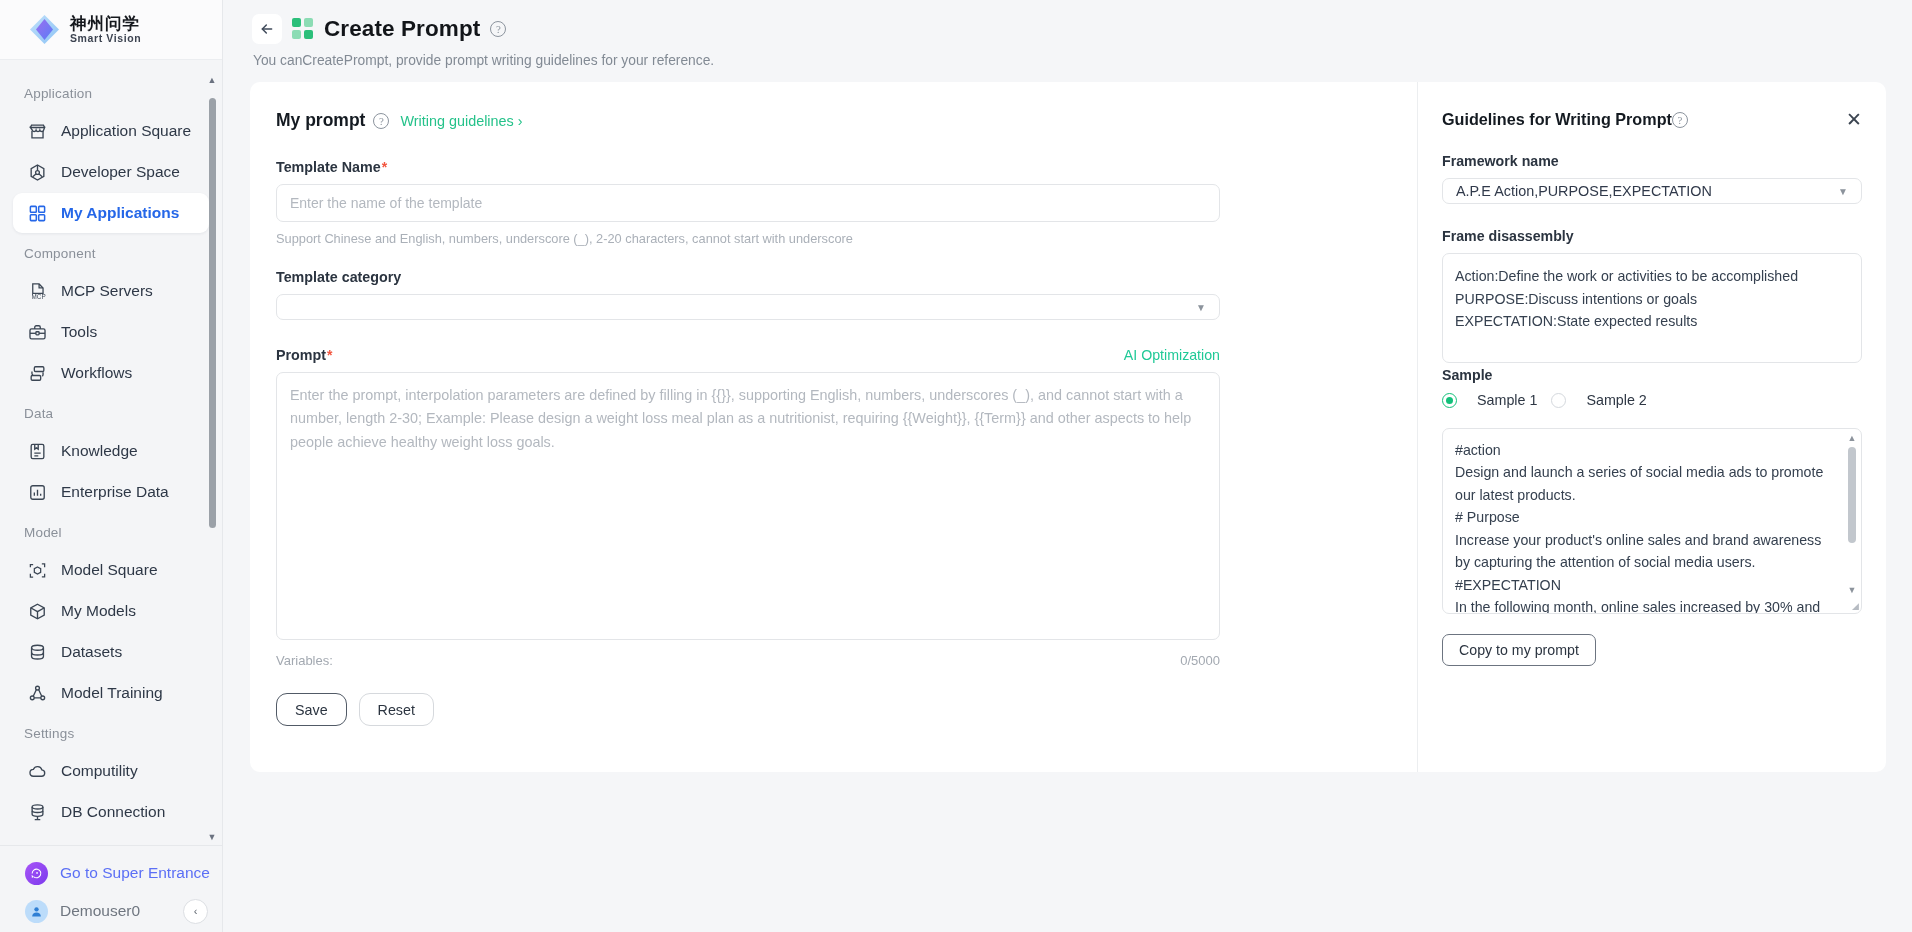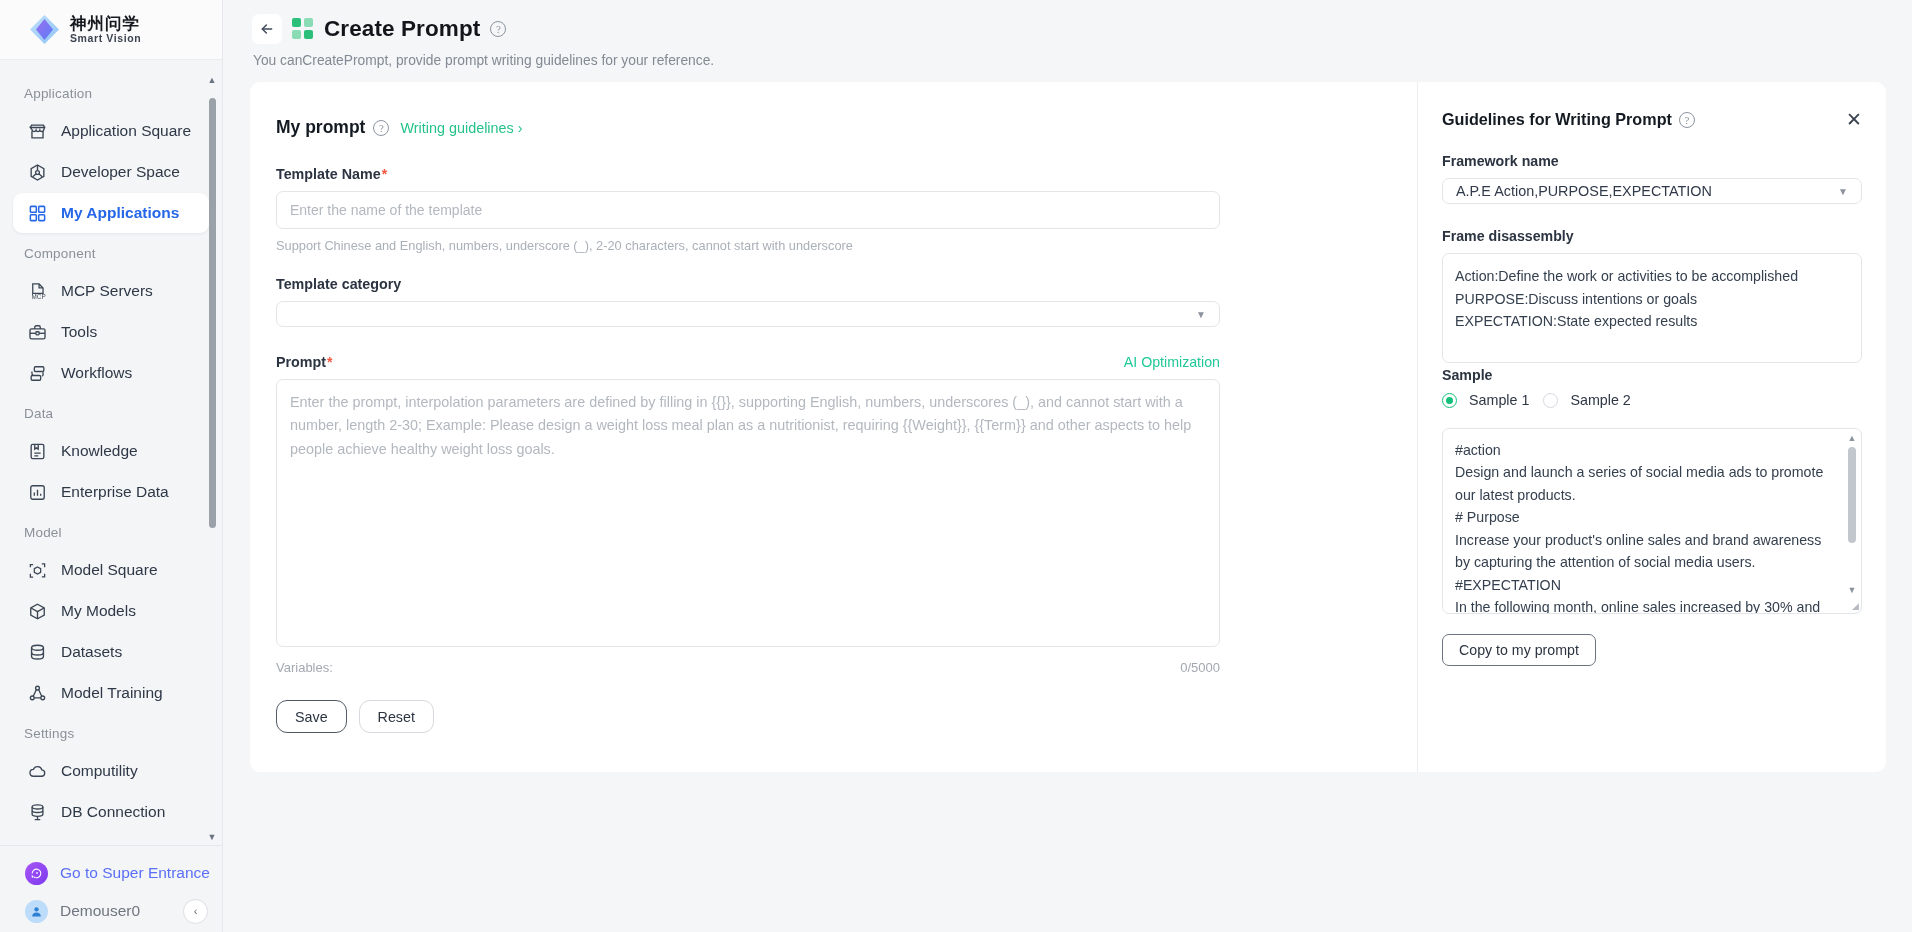--- a/index.html
+++ b/index.html
@@ -129,21 +129,21 @@
     padding: 0 26px 0 27px; overflow: hidden;
   }
 
   
   .card-left {
     flex: 1 1 auto; background: #fff;
     border-radius: 10px 0 0 10px;
     padding: 28px 0 28px 0;
     min-height: 690px;
   }
-  .card-inner { padding: 0 60px 0 26px; max-width: 1030px; margin-top: 7px; }
+  .card-inner { padding: 0 60px 0 26px; max-width: 1030px; }
   .sec-head { display: flex; align-items: center; gap: 8px; margin-bottom: 28px; }
   .sec-title { font-size: 17.5px; font-weight: bold; color: #141a21; }
   .link-green { font-size: 14.4px; color: #25c28a; cursor: pointer; display: flex;
     align-items: center; gap: 4px; margin-left: 3px; }
   .field-label {
     font-size: 14.3px; font-weight: bold; color: #2b3440; margin-bottom: 9px;
     display: flex; align-items: baseline;
   }
   .req { color: #f2563f; margin-left: 1px; font-size: 14px; }
   .inp {
@@ -177,32 +177,32 @@
     display: flex; align-items: center; justify-content: center;
   }
   .btn.strong { border-color: #515a66; }
 
   
   .card-right {
     flex: 0 0 469px; width: 469px; background: #fff;
     border-left: 1px solid #eceef0; border-radius: 0 10px 10px 0;
     padding: 28px 24px 28px 24px; min-height: 690px;
   }
-  .panel-head { display: flex; align-items: center; gap: 7px; margin-bottom: 24px; }
+  .panel-head { display: flex; align-items: center; margin-bottom: 24px; }
   .panel-title { font-size: 16.2px; font-weight: bold; color: #141a21; }
   .close-x { margin-left: auto; font-size: 19px; color: #3b4450; cursor: pointer;
     line-height: 1; font-weight: 300; }
   .p-label { font-size: 14.2px; font-weight: bold; color: #2b3440; margin-bottom: 9px; }
   .ta-frame {
     width: 100%; height: 110px; border: 1px solid #e3e5e8; border-radius: 7px;
     padding: 11px 12px; font-size: 14.2px; line-height: 1.6; resize: none;
     color: #35404f; font-family: "Liberation Sans", sans-serif; background: #fff;
   }
   .radios { display: flex; align-items: center; gap: 14px; margin-bottom: 20px; }
-  .radio { display: flex; align-items: center; gap: 12px; cursor: pointer;
+  .radio { display: flex; align-items: center; gap: 20px; cursor: pointer;
     font-size: 14.3px; color: #2e3744; }
   .rdot { width: 15px; height: 15px; border-radius: 50%; border: 1.5px solid #d4d8dd;
     display: flex; align-items: center; justify-content: center; flex: 0 0 15px; }
   .rdot.on { border-color: #13c07a; }
   .rdot.on::after { content: ""; width: 7px; height: 7px; border-radius: 50%;
     background: #13c07a; display: block; }
   .sample-box {
     position: relative; width: 100%; height: 186px;
     border: 1px solid #e3e5e8; border-radius: 7px; background: #fff;
     overflow: hidden;

